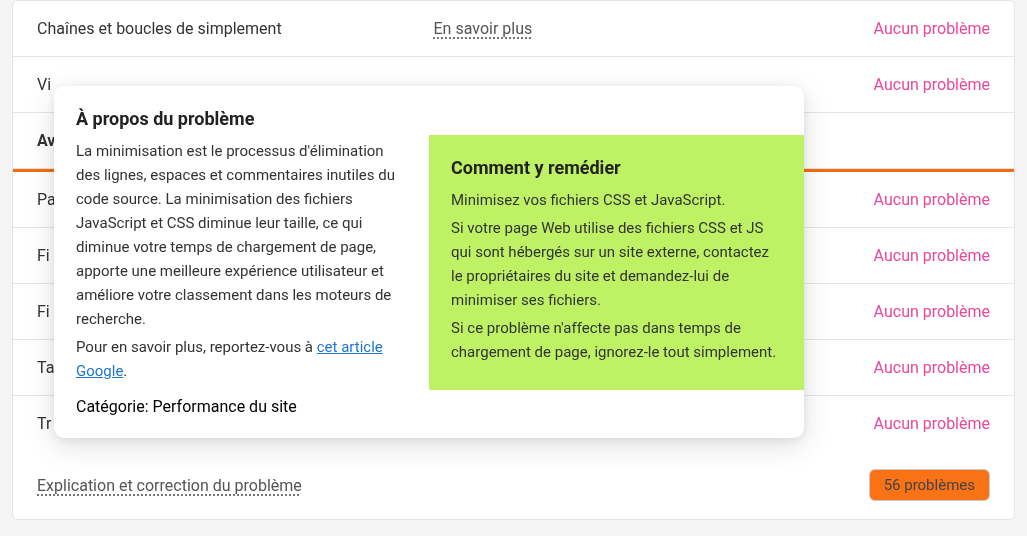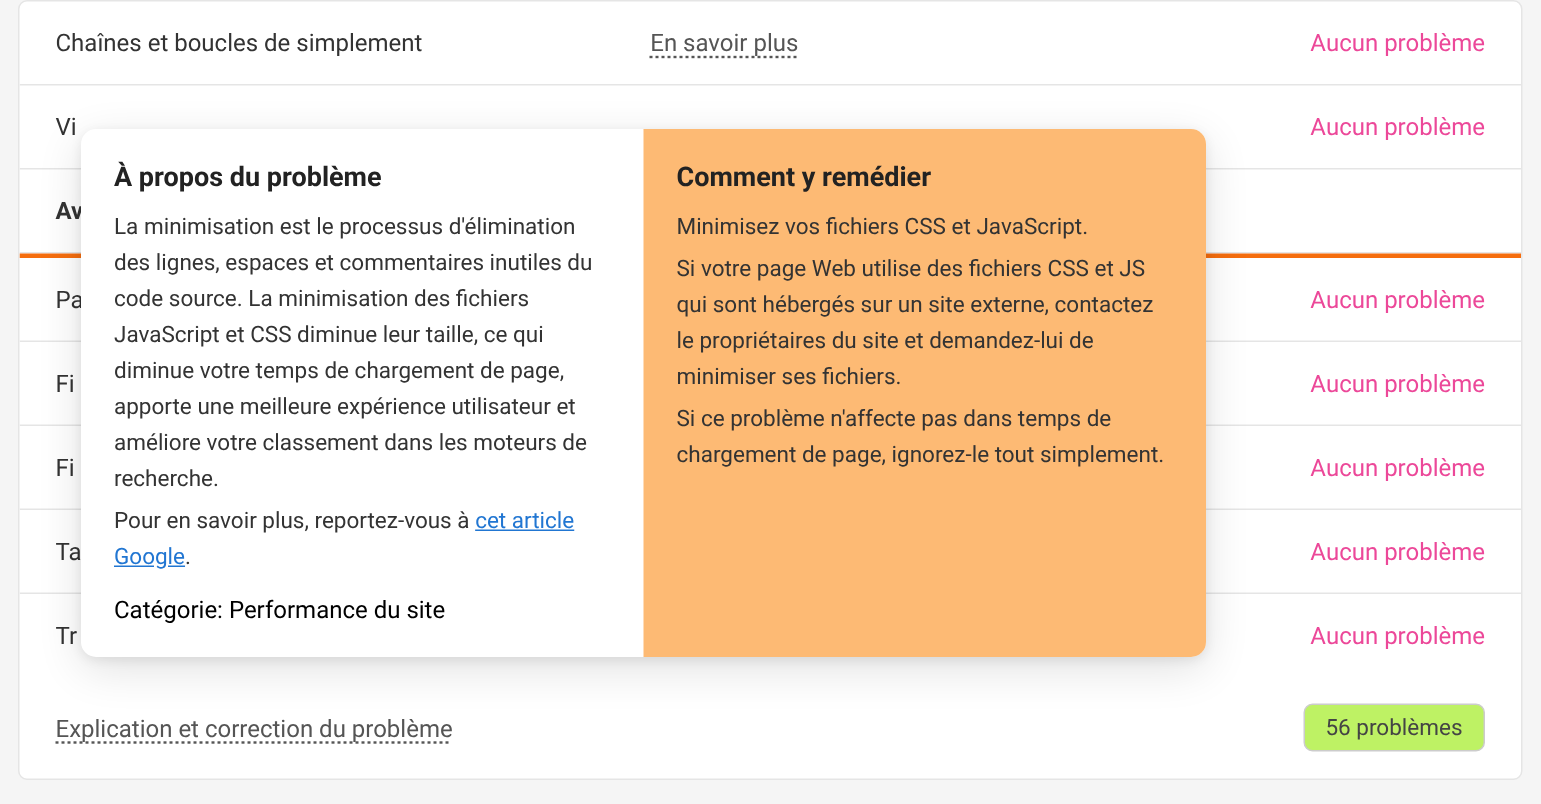--- a/index.html
+++ b/index.html
@@ -45,21 +45,21 @@
       text-decoration: underline;
       text-decoration-style: dotted;
       text-underline-offset: 4px;
       cursor: pointer;
     }
     .status-ok {
       color: #ec4899;
       font-weight: 400;
     }
     .status-badge {
-      background: #bef264;
+      background: #f97316;
       border: 1px solid #ccc;
       border-radius: 6px;
       padding: 6px 14px;
       color: #444;
       font-size: 15px;
       display: inline-block;
     }
     .section-divider {
       border-top: 3px solid #f56d0e;
     }
@@ -68,29 +68,30 @@
       position: absolute;
       top: 86px;
       left: 54px;
       width: 750px;
       background: #fff;
       border-radius: 10px;
       box-shadow: 0 8px 30px rgba(0,0,0,0.12), 0 2px 8px rgba(0,0,0,0.08);
       display: flex;
       overflow: hidden;
       z-index: 10;
+      align-items: center;
     }
     .popover-left {
       flex: 1;
       padding: 22px;
     }
     .popover-right {
       flex: 1;
       padding: 22px;
-      background: #fdba74;
+      background: #bef264;
     }
     .popover h3 {
       font-size: 18px;
       font-weight: 700;
       color: #222;
       margin-bottom: 10px;
     }
     .popover p {
       font-size: 15px;
       line-height: 1.6;

